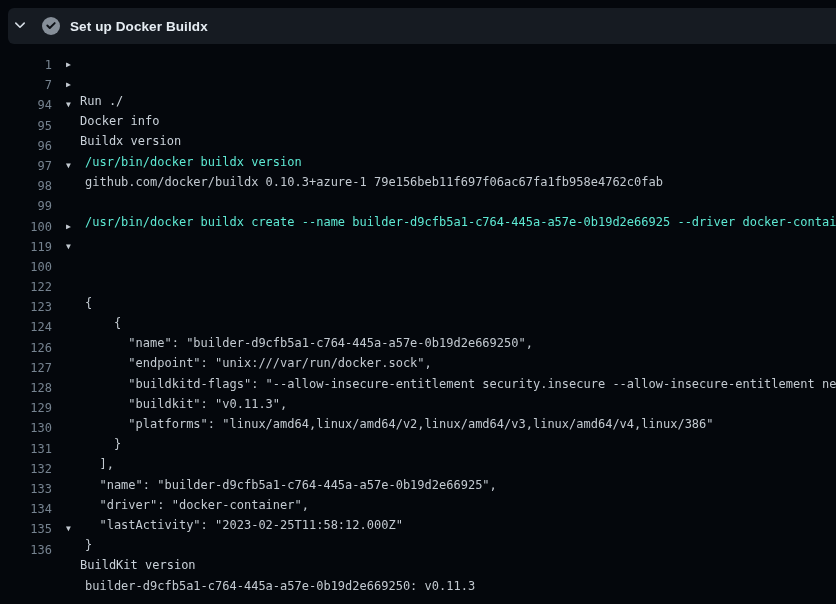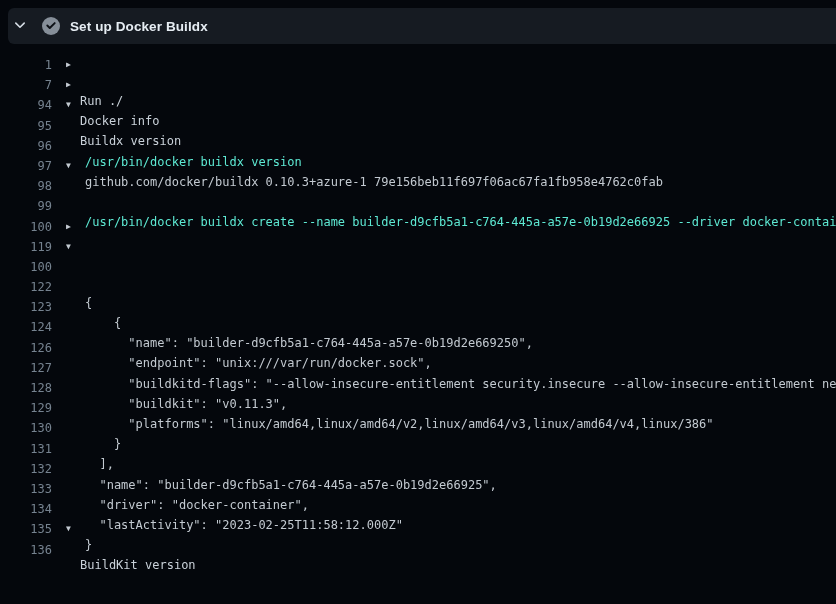--- a/index.html
+++ b/index.html
@@ -111,17 +111,17 @@
         <div class="log-row plain output"><span class="num">126</span><span class="marker"></span><span class="txt">      "buildkitd-flags": "--allow-insecure-entitlement security.insecure --allow-insecure-entitlement networ</span></div>
         <div class="log-row plain output"><span class="num">127</span><span class="marker"></span><span class="txt">      "buildkit": "v0.11.3",</span></div>
         <div class="log-row plain output"><span class="num">128</span><span class="marker"></span><span class="txt">      "platforms": "linux/amd64,linux/amd64/v2,linux/amd64/v3,linux/amd64/v4,linux/386"</span></div>
         <div class="log-row plain output"><span class="num">129</span><span class="marker"></span><span class="txt">    }</span></div>
         <div class="log-row plain output"><span class="num">130</span><span class="marker"></span><span class="txt">  ],</span></div>
         <div class="log-row plain output"><span class="num">131</span><span class="marker"></span><span class="txt">  "name": "builder-d9cfb5a1-c764-445a-a57e-0b19d2e66925",</span></div>
         <div class="log-row plain output"><span class="num">132</span><span class="marker"></span><span class="txt">  "driver": "docker-container",</span></div>
         <div class="log-row plain output"><span class="num">133</span><span class="marker"></span><span class="txt">  "lastActivity": "2023-02-25T11:58:12.000Z"</span></div>
         <div class="log-row plain output"><span class="num">134</span><span class="marker"></span><span class="txt">}</span></div>
         <div class="log-row group"><span class="num">135</span><span class="marker">▼</span><span class="txt">BuildKit version</span></div>
-        <div class="log-row plain output"><span class="num">136</span><span class="marker"></span></div>
+        <div class="log-row plain output"><span class="num">136</span><span class="marker"></span><span class="txt">builder-d9cfb5a1-c764-445a-a57e-0b19d2e669250: v0.11.3</span></div>
       </div>
   </div>
 
 </div>
 
 </body></html>

